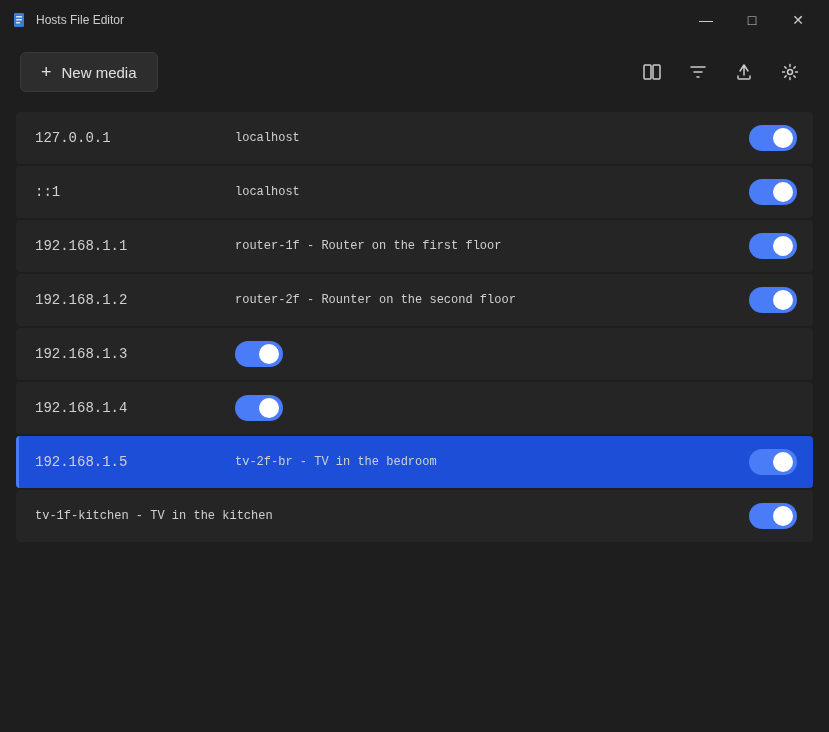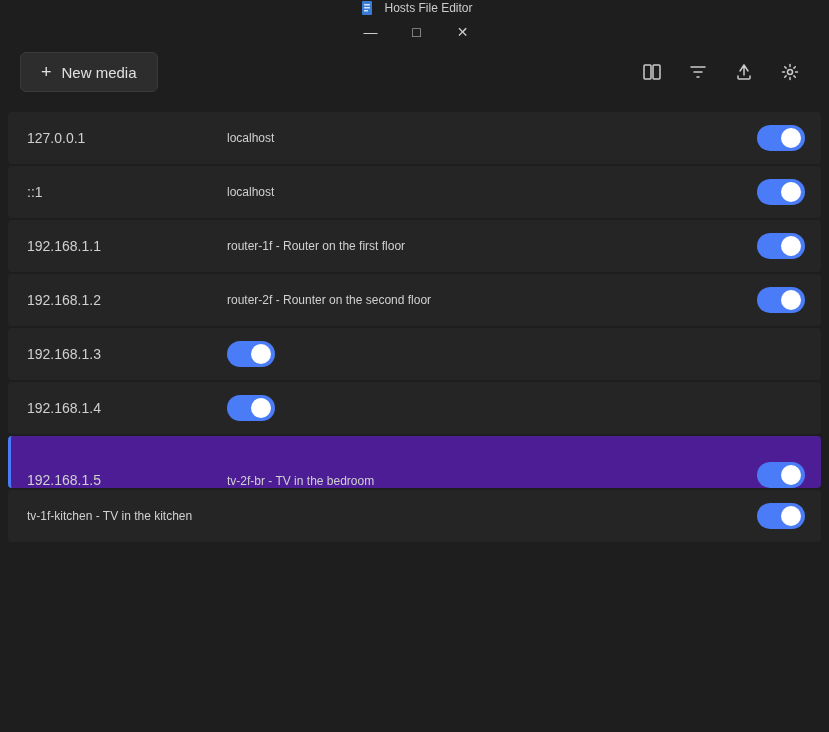--- a/index.html
+++ b/index.html
@@ -17,21 +17,20 @@
 
     
     .title-bar {
       display: flex;
       align-items: center;
       justify-content: space-between;
       background: #1e1e1e;
       height: 40px;
       padding: 0 8px 0 12px;
       flex-shrink: 0;
-      flex-direction: column;
     }
 
     .title-bar-left {
       display: flex;
       align-items: center;
       gap: 8px;
     }
 
     .app-icon {
       width: 16px;
@@ -113,22 +112,23 @@
       cursor: pointer;
       display: flex;
       align-items: center;
       justify-content: center;
       border-radius: 4px;
     }
 
     
     .content {
       flex: 1;
-      padding: 8px 8px;
+      padding: 8px 16px;
       overflow-y: auto;
+      font-family: Liberation Mono, monospace;
     }
 
     
     .hosts-list {
       display: flex;
       flex-direction: column;
       gap: 2px;
     }
 
     .host-entry {
@@ -137,23 +137,22 @@
       padding: 0 16px;
       height: 52px;
       background: #252525;
       border-radius: 4px;
       cursor: pointer;
       position: relative;
       border-left: 3px solid transparent;
     }
 
     .host-entry.selected {
-      background: #4c1d95;
+      background: #1d4ed8;
       border-left: 3px solid #4a7cf7;
-      align-items: flex-end;
     }
 
     .host-ip {
       width: 200px;
       font-size: 14px;
       color: #d0d0d0;
       flex-shrink: 0;
     }
 
     .host-name {

